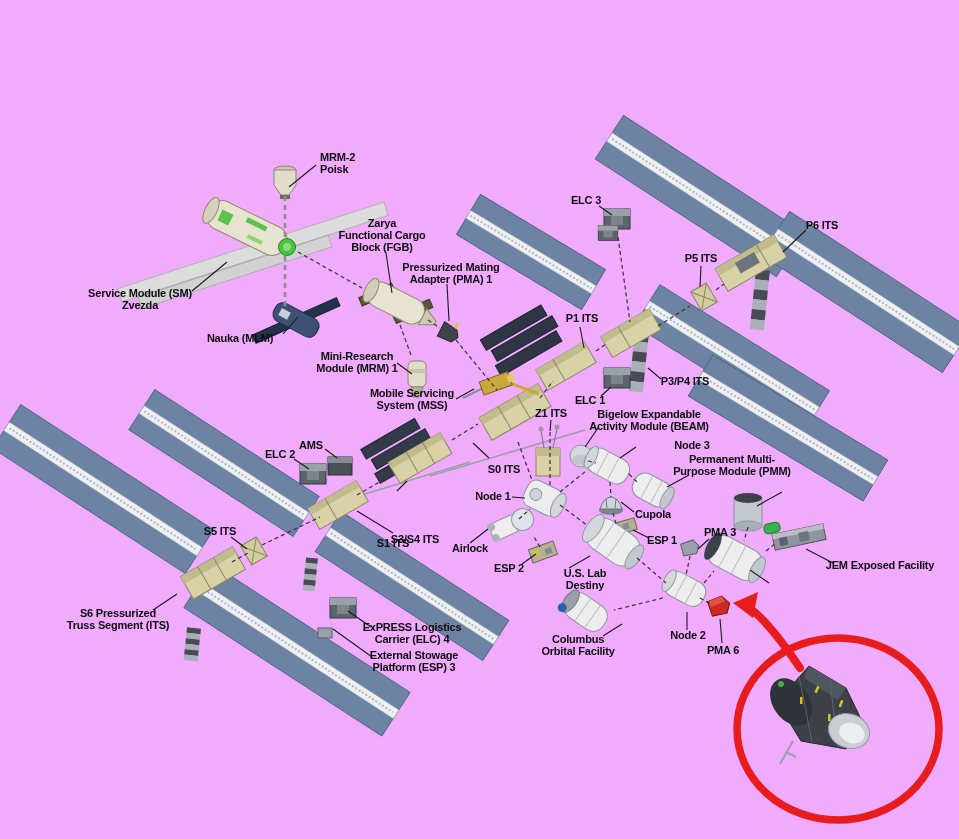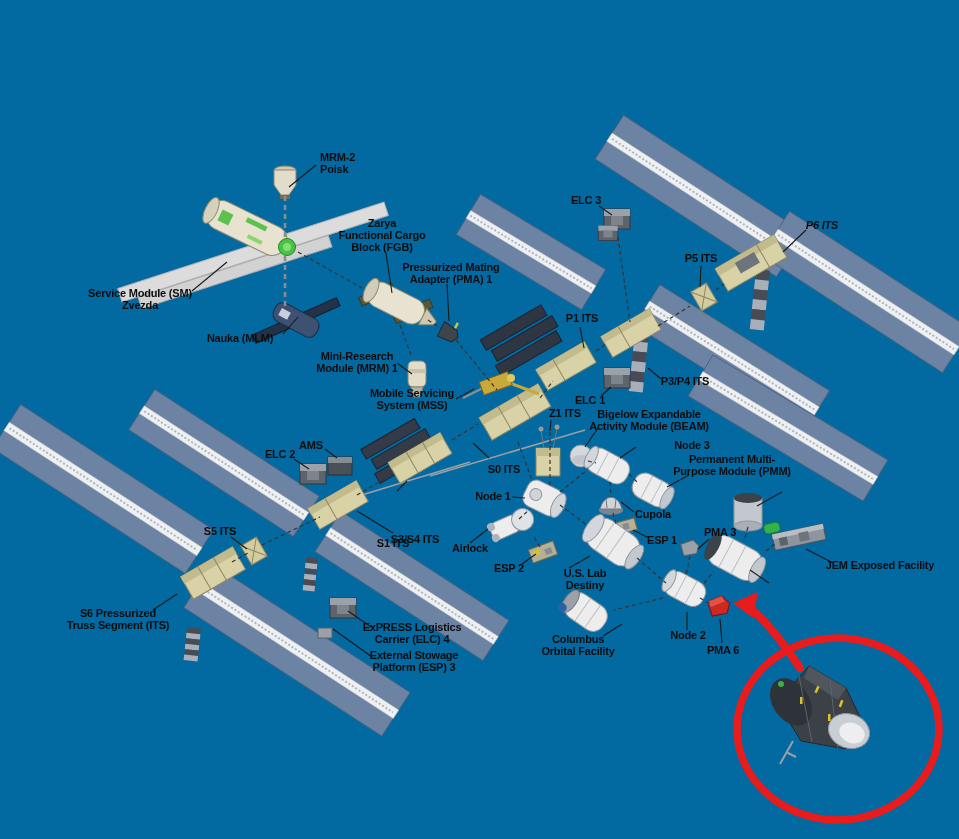--- a/index.html
+++ b/index.html
@@ -1,21 +1,21 @@
 <!DOCTYPE html>
 <html style="--highlight-red: #e81c1c; --solar-array: #6d83a3; --solar-mast: #eef0f2; --truss: #d8d2a6; --radiator-dark: #474c54; --radiator-light: #a9afb8; --module-light: #ededed; --label-text: #0d0d0d; --pma2-red: #cc2a20;"><head>
 <meta charset="utf-8">
 <style>
   :root{
     --highlight-red:#e81c1c; --solar-array:#6d83a3; --solar-mast:#eef0f2;
     --truss:#d8d2a6; --radiator-dark:#474c54; --radiator-light:#a9afb8;
     --module-light:#ededed; --label-text:#0d0d0d; --pma2-red:#cc2a20;
   }
   html,body{margin:0;padding:0;background:#fff;}
-  .stage{position:relative;width:959px;height:839px;background:#0369a1;overflow:hidden;
+  .stage{position:relative;width:959px;height:839px;background:#f0abfc;overflow:hidden;
          font-family:"Liberation Sans",sans-serif;}
   .stage svg{position:absolute;left:0;top:0;}
   .wing{fill:var(--solar-array);stroke:#4e637f;stroke-width:1;vector-effect:non-scaling-stroke;}
   .mast{fill:var(--solar-mast);stroke:#b9c0c9;stroke-width:.5;vector-effect:non-scaling-stroke;}
   .mastdots{stroke:#aeb6bf;stroke-width:2;stroke-dasharray:2 2;vector-effect:non-scaling-stroke;}
   .truss{fill:var(--truss);stroke:#8a8566;stroke-width:1;}
   .trussd{fill:#c2bb8e;}
   .mod{fill:var(--module-light);stroke:#8f969e;stroke-width:1;}
   .rib{stroke:#b9bec4;stroke-width:1;}
   .rusmod{fill:#e8e3d1;stroke:#8f8a6d;stroke-width:1;}
@@ -442,33 +442,33 @@
       <div class="lbl" style="left: 412px; top: 400px;">
         <div>Mobile Servicing</div>
         <div>System (MSS)</div>
       </div>
       <div class="lbl" style="left: 586px; top: 201px;">
         <div>ELC 3</div>
       </div>
       <div class="lbl" style="left: 701px; top: 259px;">
         <div>P5 ITS</div>
       </div>
-      <div class="lbl" style="left: 822px; top: 226px; font-style: italic;">
+      <div class="lbl" style="left: 822px; top: 226px;">
         <div>P6 ITS</div>
       </div>
       <div class="lbl" style="left: 582px; top: 319px;">
         <div>P1 ITS</div>
       </div>
       <div class="lbl" style="left: 685px; top: 382px;">
         <div>P3/P4 ITS</div>
       </div>
       <div class="lbl" style="left: 590px; top: 401px;">
         <div>ELC 1</div>
       </div>
-      <div class="lbl" style="left: 565px; top: 414px;">
+      <div class="lbl" style="left: 551px; top: 414px;">
         <div>Z1 ITS</div>
       </div>
       <div class="lbl" style="left: 649px; top: 421px;">
         <div>Bigelow Expandable</div>
         <div>Activity Module (BEAM)</div>
       </div>
       <div class="lbl" style="left: 692px; top: 446px;">
         <div>Node 3</div>
       </div>
       <div class="lbl" style="left: 732px; top: 466px;">

